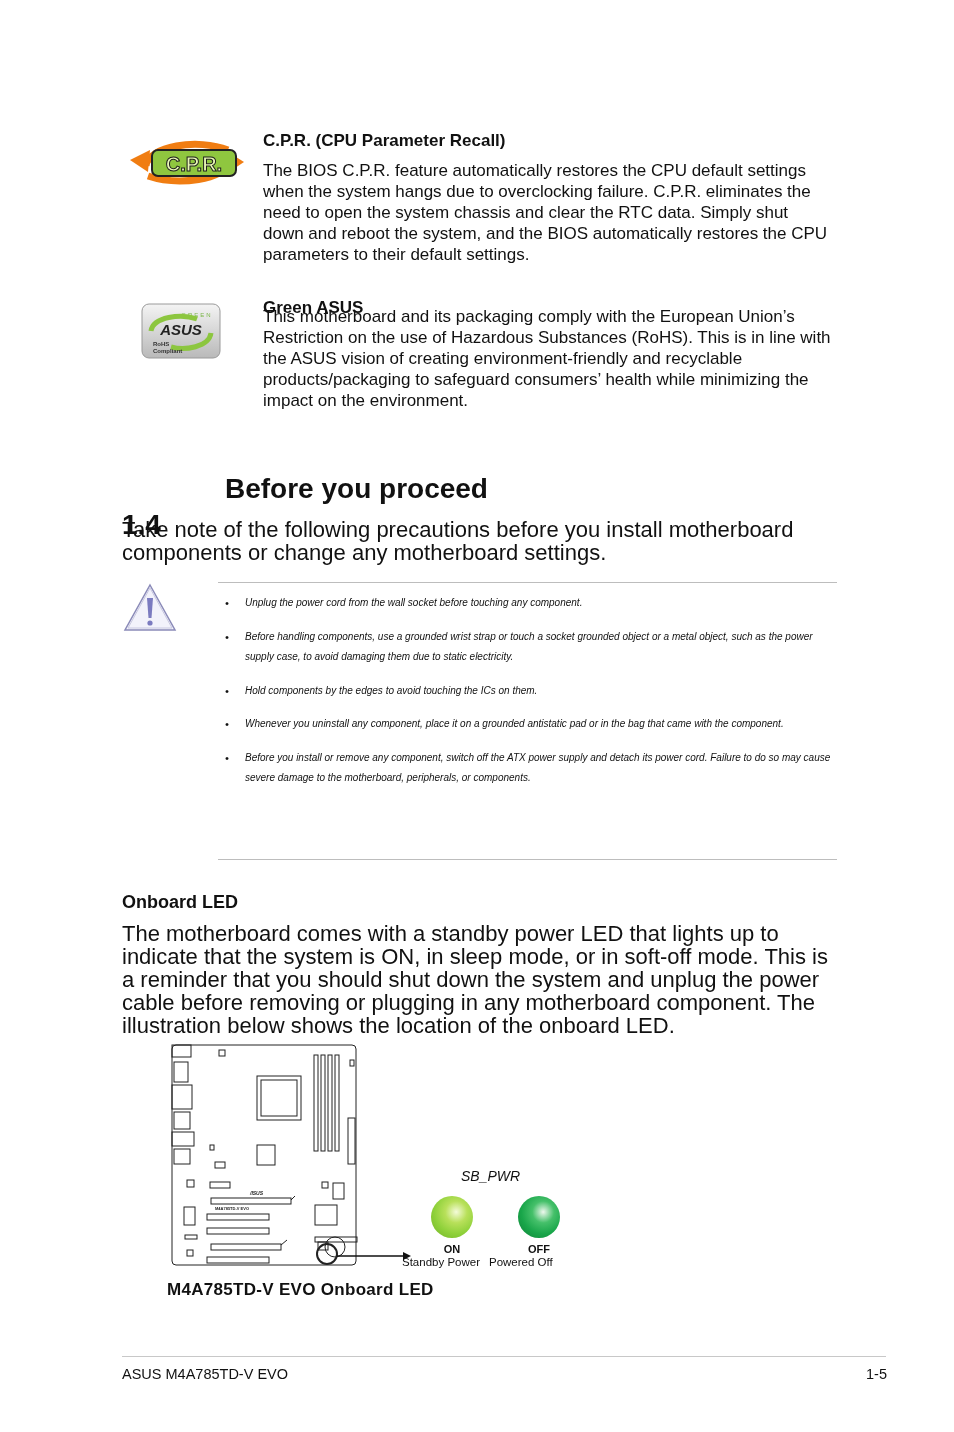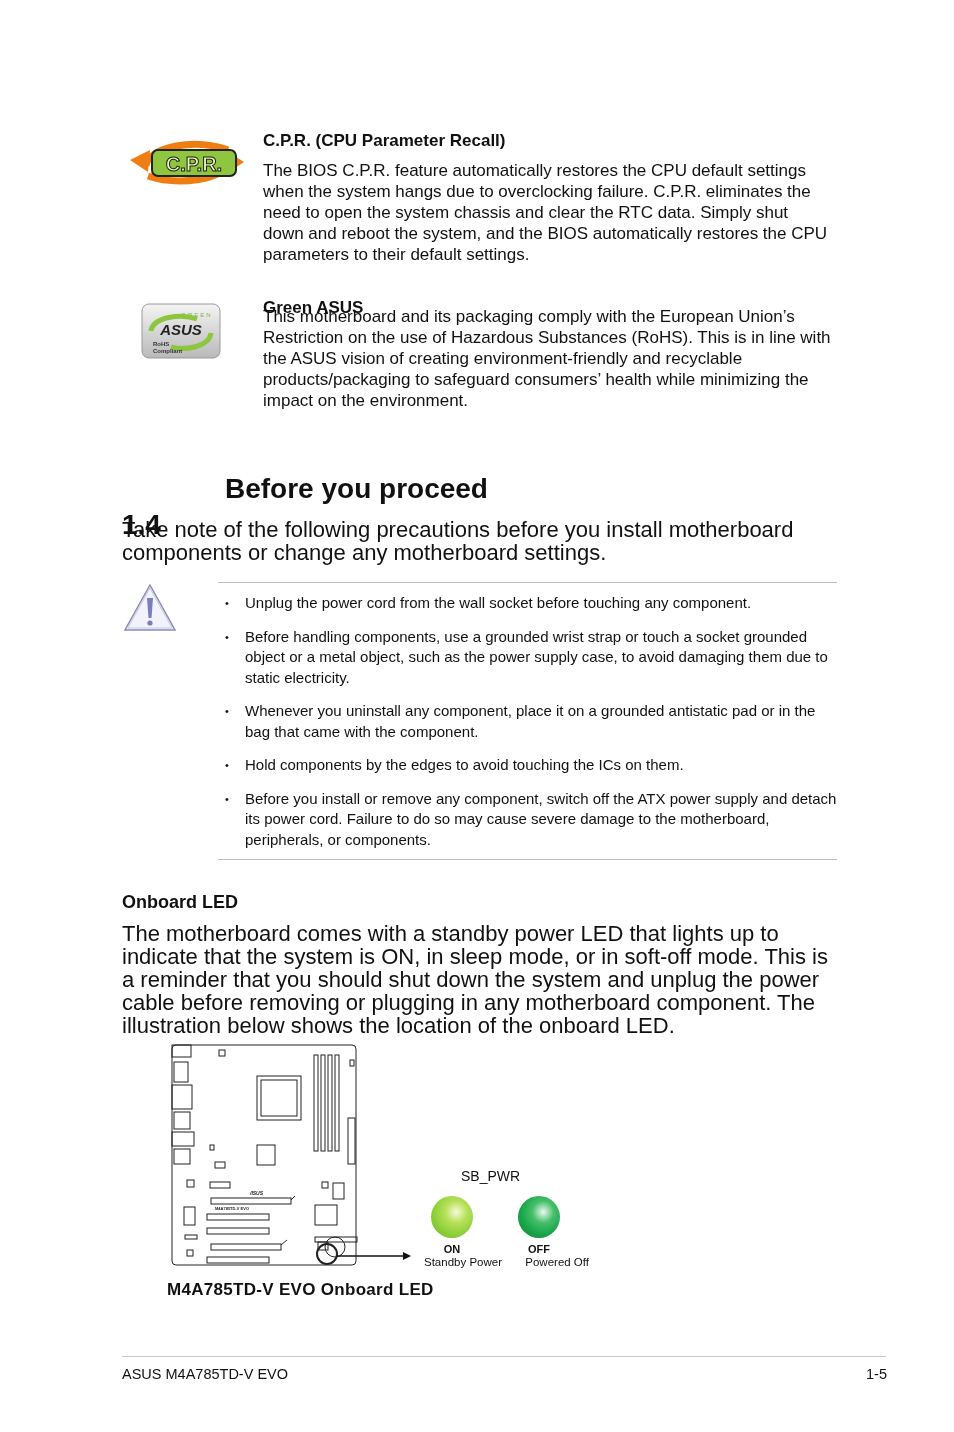--- a/index.html
+++ b/index.html
@@ -4,28 +4,28 @@
 <style>
   html,body{margin:0;padding:0;background:#fff;}
   body{width:954px;height:1432px;position:relative;font-family:"Liberation Sans",sans-serif;color:#111;overflow:hidden;}
   .abs{position:absolute;}
   .feat-title{font-weight:bold;font-size:17px;line-height:22px;}
   .feat-body{font-size:17px;line-height:21px;width:570px;}
   .h1{font-weight:bold;font-size:28px;}
   .para{font-size:22px;line-height:23px;width:720px;}
   .note-box{left:218px;top:582px;width:619px;height:276px;border-top:1px solid #bdbdbd;border-bottom:1px solid #bdbdbd;}
   .note-list{list-style:none;margin:0;padding:0;position:absolute;left:0;top:10px;width:619px;}
-  .note-list li{position:relative;padding-left:27px;font-size:15px;line-height:20.5px;margin-bottom:13px;}
+  .note-list li{position:relative;padding-left:27px;font-size:10px;line-height:20.5px;margin-bottom:13px;font-style:italic;}
   .note-list li::before{content:"•";position:absolute;left:7px;top:0;font-size:11px;}
   .h2{font-weight:bold;font-size:18px;}
   .footer-line{left:122px;top:1356px;width:764px;height:1px;background:#c8c8c8;}
   .footer{font-size:14.5px;}
   .led{width:42px;height:42px;border-radius:50%;}
   .led-label{font-size:11px;font-weight:bold;text-align:center;width:90px;}
-  .led-sub{font-size:11.5px;text-align:right;width:100px;}
+  .led-sub{font-size:11.5px;text-align:left;width:100px;}
   .mb-caption{font-weight:bold;font-size:17px;letter-spacing:0.3px;}
 </style>
 </head>
 <body>
 
 <div class="abs" style="left:128px;top:136px;width:118px;height:52px;">
   <svg width="118" height="52" viewBox="0 0 118 52">
     <path d="M18 30 C 20 10, 70 2, 100 14" stroke="#f07d12" stroke-width="7" fill="none"></path>
     <polygon points="2,24 22,14 20,36" fill="#f07d12"></polygon>
     <path d="M100 26 C 98 44, 50 50, 20 40" stroke="#f07d12" stroke-width="7" fill="none"></path>
@@ -66,22 +66,22 @@
     <polygon points="27,3 52,48 2,48" fill="#f2f2fb" stroke="#8a8ab8" stroke-width="1.5"></polygon>
     <polygon points="27,6 49,46 5,46" fill="none" stroke="#c8c8e0" stroke-width="1"></polygon>
     <path d="M24 16 L30 16 L28.5 36 L25.5 36 Z" fill="#7b7bc0"></path>
     <circle cx="27" cy="41" r="2.6" fill="#7b7bc0"></circle>
   </svg>
 </div>
 <div class="abs note-box">
   <ul class="note-list">
     <li>Unplug the power cord from the wall socket before touching any component.</li>
     <li>Before handling components, use a grounded wrist strap or touch a socket grounded object or a metal object, such as the power supply case, to avoid damaging them due to static electricity.</li>
+    <li>Hold components by the edges to avoid touching the ICs on them.</li>
     <li>Whenever you uninstall any component, place it on a grounded antistatic pad or in the bag that came with the component.</li>
-    <li>Hold components by the edges to avoid touching the ICs on them.</li>
     <li>Before you install or remove any component, switch off the ATX power supply and detach its power cord. Failure to do so may cause severe damage to the motherboard, peripherals, or components.</li>
   </ul>
 </div>
 
 <div class="abs h2" style="left:122px;top:892px;">Onboard LED</div>
 <div class="abs para" style="left:122px;top:922px;width:715px;">The motherboard comes with a standby power LED that lights up to indicate that the system is ON, in sleep mode, or in soft-off mode. This is a reminder that you should shut down the system and unplug the power cable before removing or plugging in any motherboard component. The illustration below shows the location of the onboard LED.</div>
 
 <div class="abs" style="left:165px;top:1040px;width:200px;height:230px;">
   <svg width="200" height="230" viewBox="0 0 200 230" fill="none" stroke="#222" stroke-width="1">
     <rect x="7" y="5" width="184" height="220" rx="4"></rect>
@@ -126,21 +126,21 @@
     <circle cx="162" cy="214" r="10" stroke-width="2"></circle>
   </svg>
 </div>
 <div class="abs" style="left:337px;top:1248px;width:75px;height:12px;">
   <svg width="75" height="12" viewBox="0 0 75 12">
       <line x1="0" y1="6" x2="66" y2="6" stroke="#111" stroke-width="1.5"></line>
       <polygon points="66,2 74,6 66,10" fill="#111"></polygon>
     </svg>
 </div>
 
-<div class="abs" style="left:461px;top:1168px;font-size:14px;">SB_PWR</div>
+<div class="abs" style="left:461px;top:1168px;font-size:14px;font-style:italic;">SB_PWR</div>
 <div class="abs led" style="left:431px;top:1196px;background:radial-gradient(circle at 60% 38%, #f4fbd9 0%, #b8e05a 30%, #8fd13a 60%, #6fae25 100%);"></div>
 <div class="abs led" style="left:518px;top:1196px;background:radial-gradient(circle at 60% 38%, #eef8ee 0%, #45c06a 30%, #19a64a 60%, #0e7e35 100%);"></div>
 <div class="abs led-label" style="left:407px;top:1243px;">ON</div>
 <div class="abs led-sub" style="left:402px;top:1256px;">Standby Power</div>
 <div class="abs led-label" style="left:494px;top:1243px;">OFF</div>
 <div class="abs led-sub" style="left:489px;top:1256px;">Powered Off</div>
 
 <div class="abs mb-caption" style="left:167px;top:1280px;">M4A785TD-V EVO Onboard LED</div>
 
 <div class="abs footer-line"></div>

